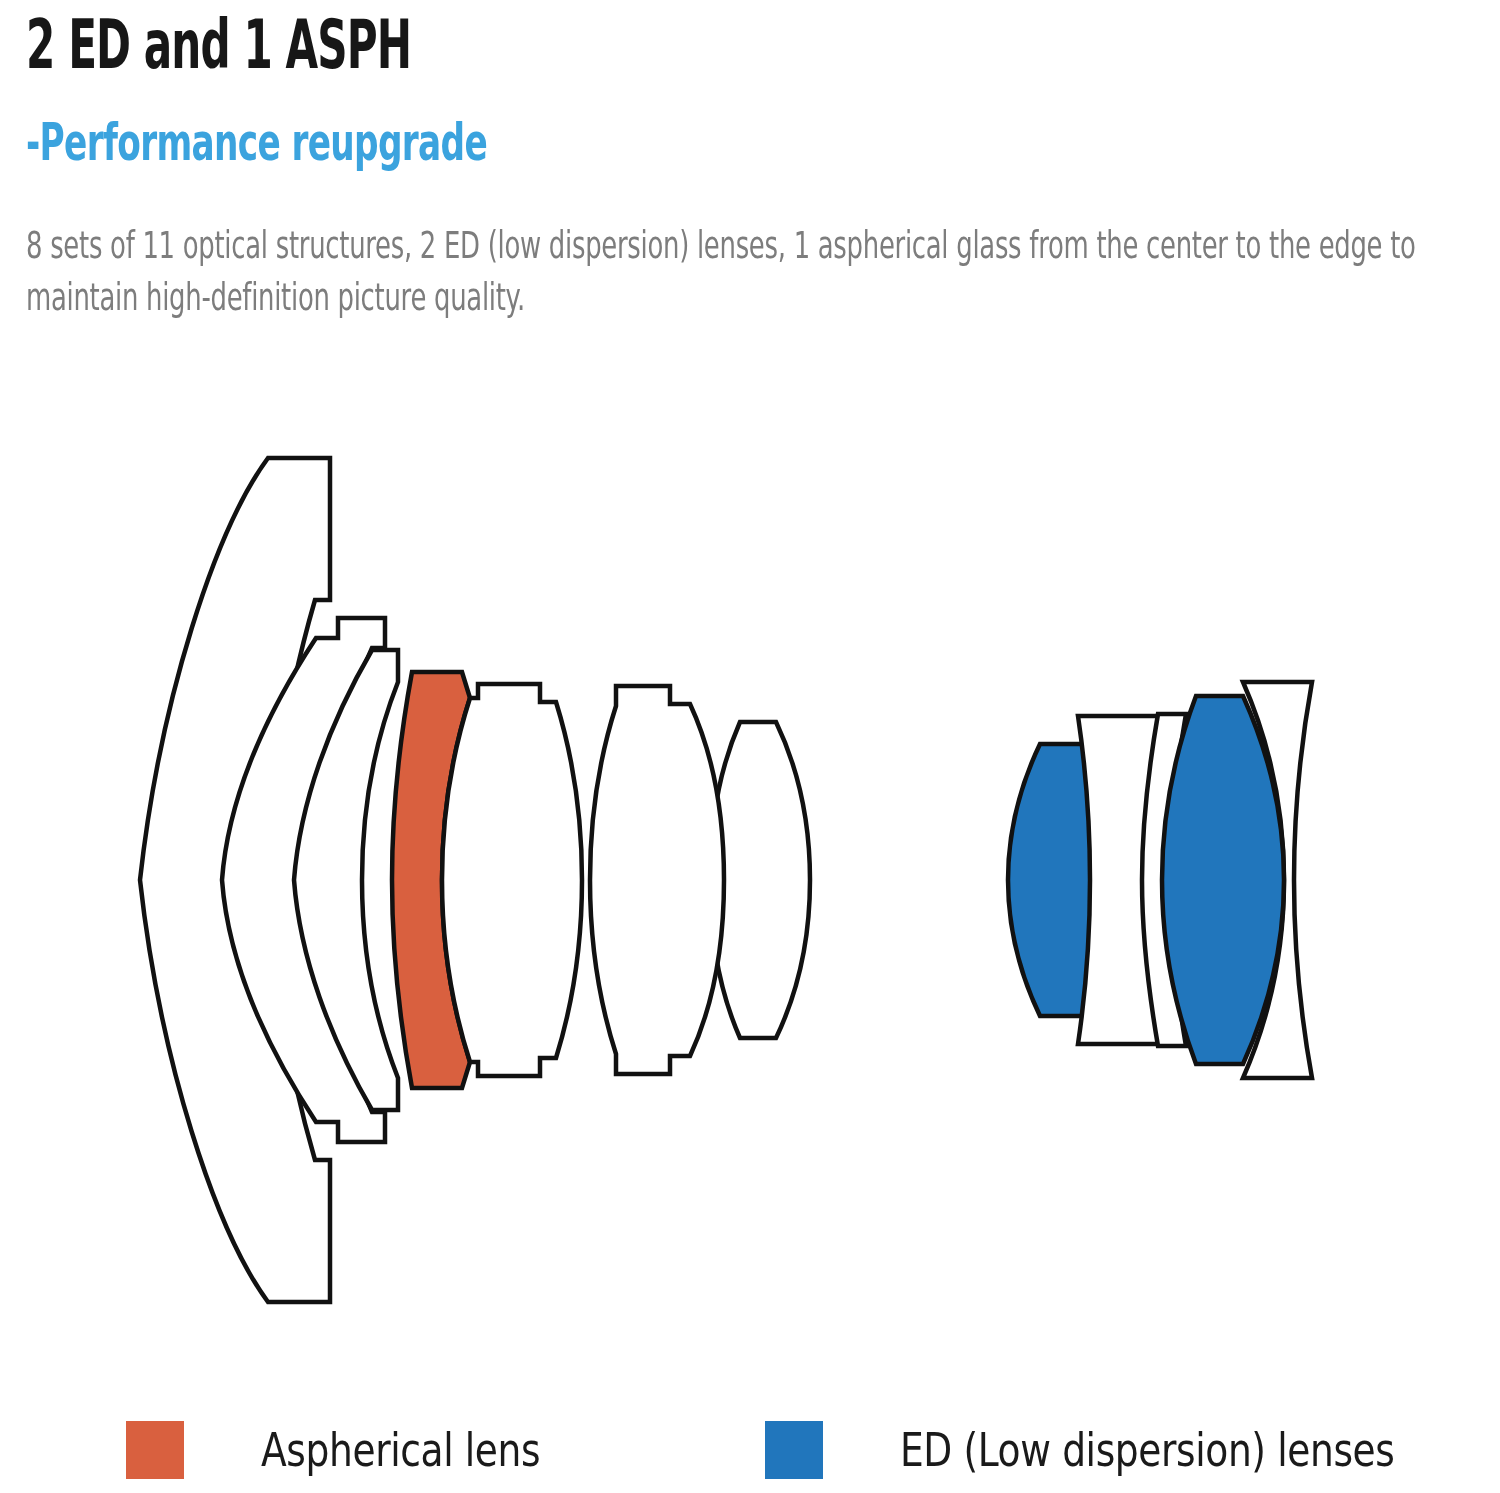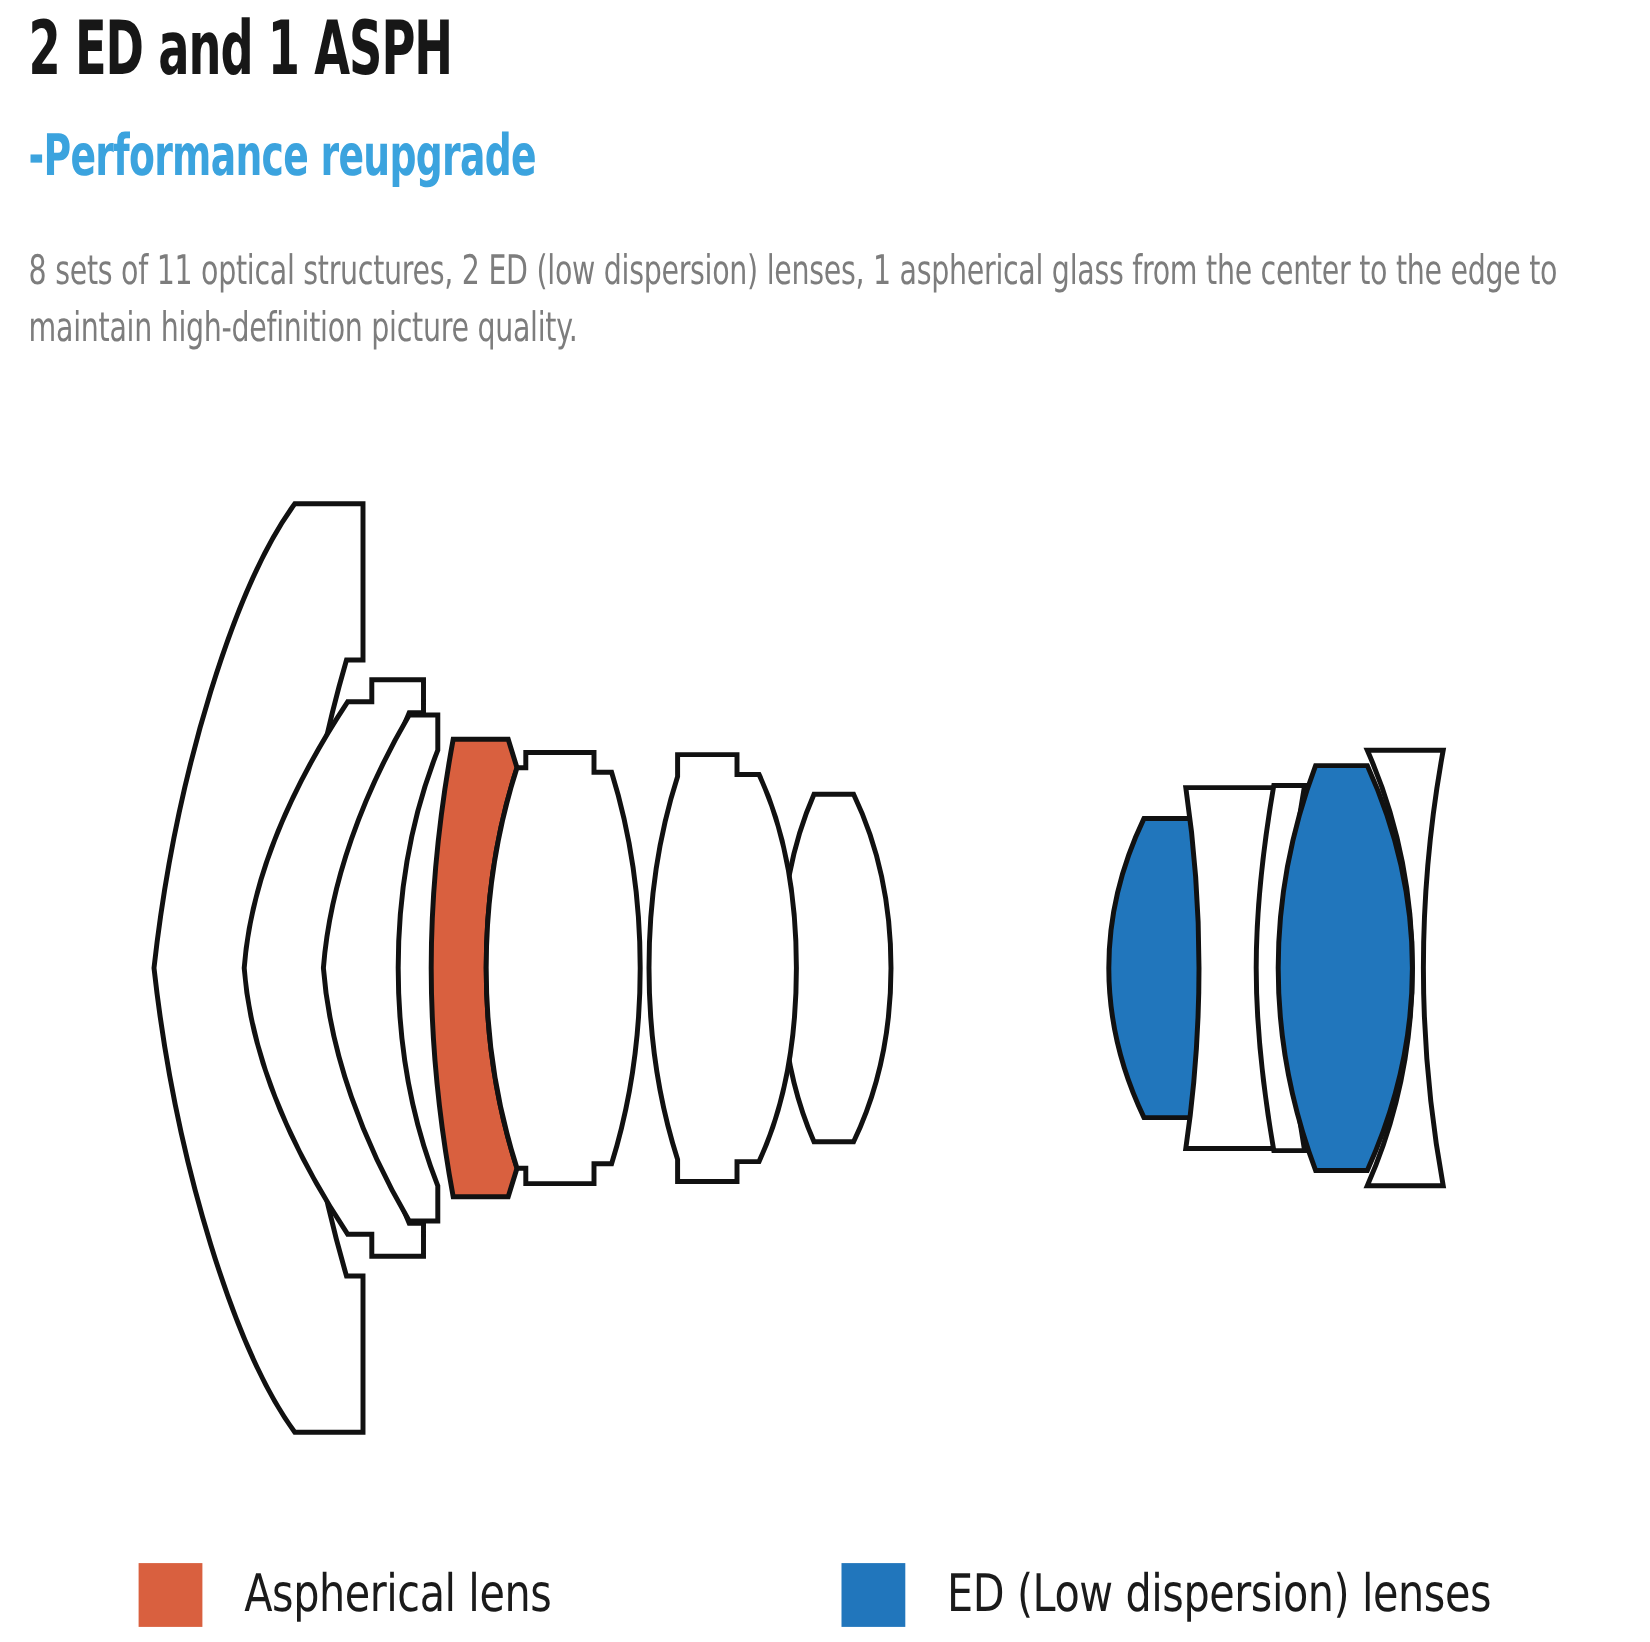--- a/index.html
+++ b/index.html
@@ -85,20 +85,21 @@
     position: absolute;
     left: 0;
     top: 1415px;
     width: 1500px;
     height: 78px;
   }
   .legend-item {
     position: absolute;
     display: flex;
     align-items: center;
+    gap: 39px;
   }
   #legend-item-aspherical { left: 126px; top: 6px; }
   #legend-item-ed        { left: 721px; top: 6px; padding-left: 44px; }
 
   .legend-swatch {
     width: 58px;
     height: 58px;
     flex: 0 0 auto;
   }
   .legend-label {

